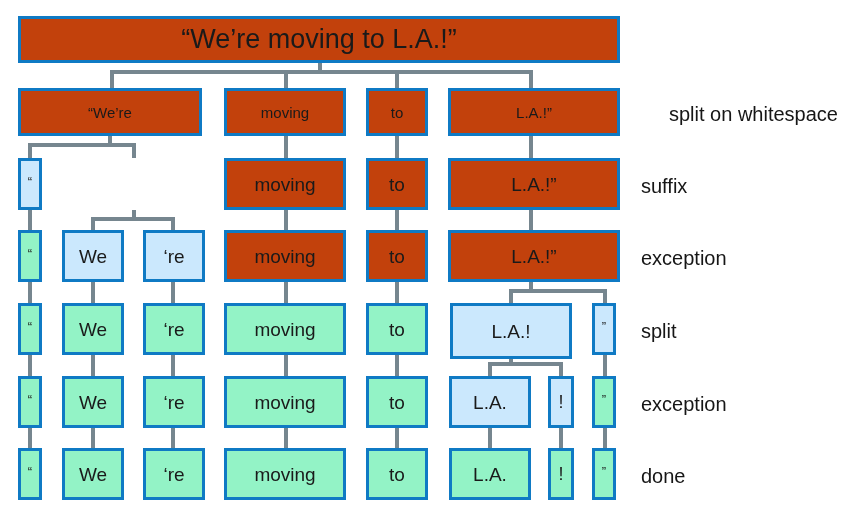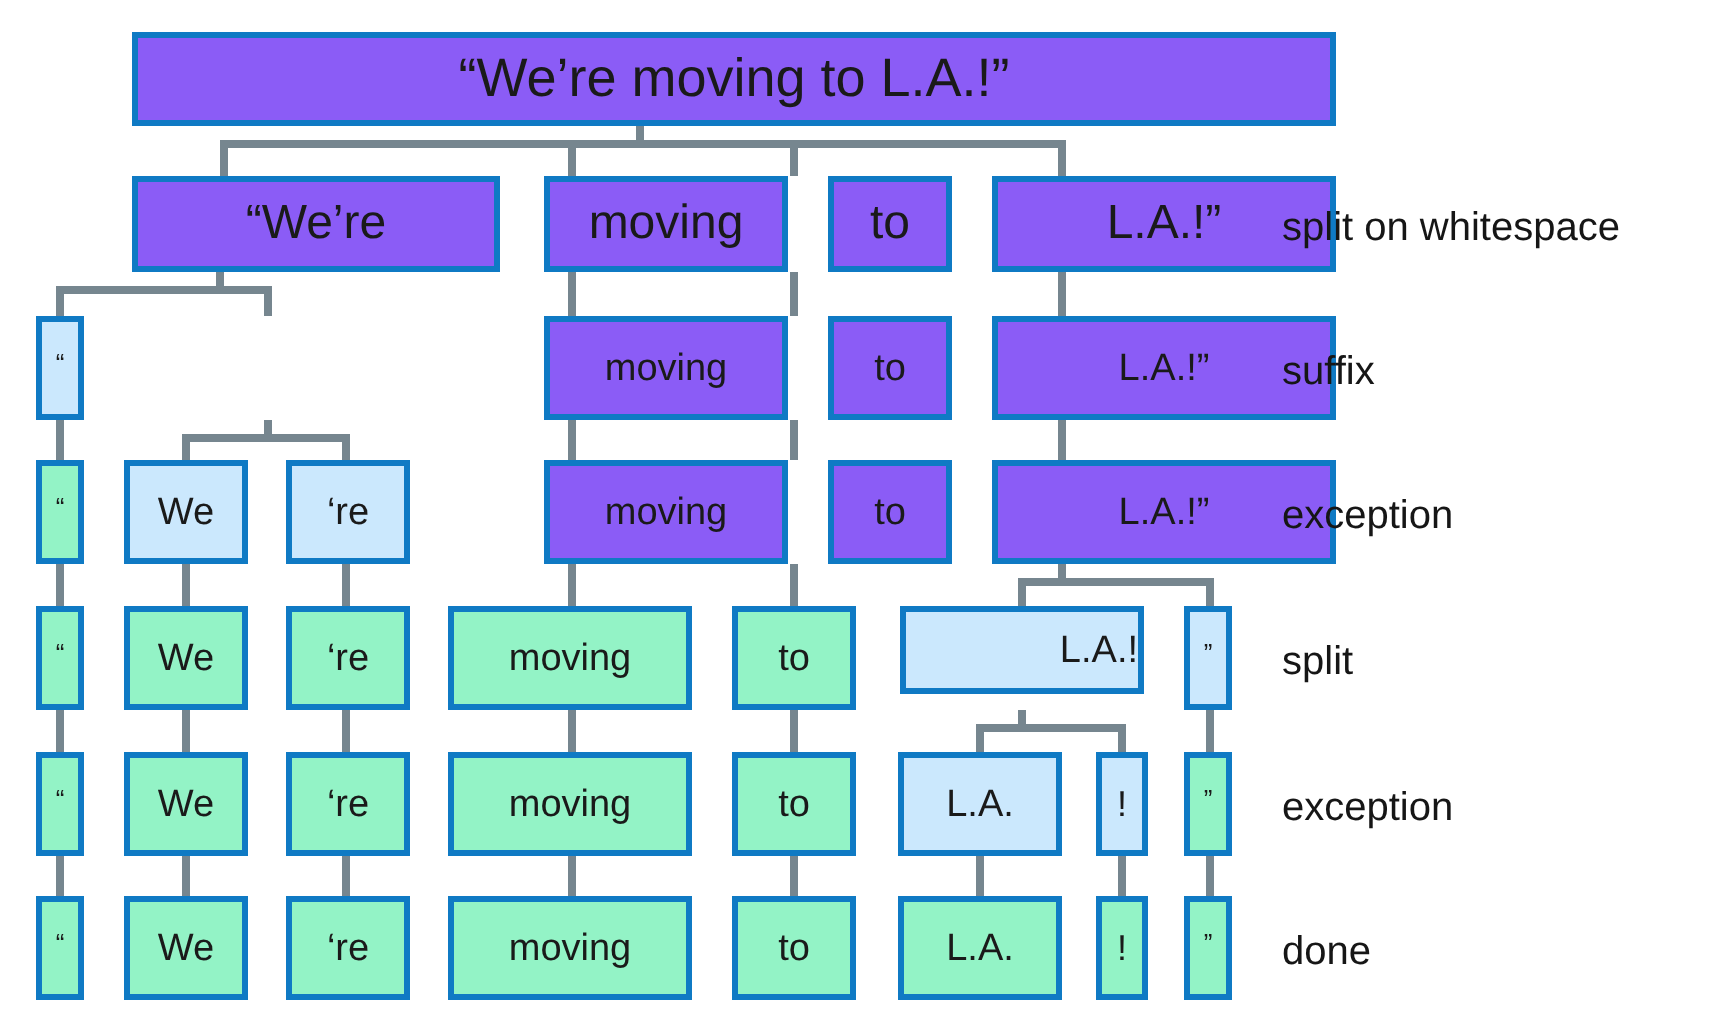--- a/index.html
+++ b/index.html
@@ -27,29 +27,29 @@
     background: #ffffff;
     display: flex;
     align-items: center;
     justify-content: center;
     color: #1a1a1a;
     line-height: 1;
     z-index: 3;
   }
   .box.blue  { background: #cbe8fd; }
   .box.green { background: #93f3c6; }
-  .box.white { background: #8b5cf6; margin-left: 48px; }
+  .box.white { background: #c2410c; }
 
   .box .txt {
     display: block;
     text-align: center;
     white-space: nowrap;
   }
   .row-title .txt { font-size: 27px; }
-  .row-r2 .txt    { font-size: 24px; }
+  .row-r2 .txt    { font-size: 15px; }
   .row-std .txt   { font-size: 19px; }
   .quote .txt     { font-size: 13px; position: relative; top: -3px; }
   .bang  .txt     { font-size: 18px; }
 
   
   .conn {
     position: absolute;
     background: #76868f;
     z-index: 1;
   }
@@ -139,21 +139,21 @@
   </div>
   <div class="box white row-r2" style="left:224px; top:88px; width:122px; height:48px;">
     <span class="txt">moving</span>
   </div>
   <div class="box white row-r2" style="left:366px; top:88px; width:62px; height:48px;">
     <span class="txt">to</span>
   </div>
   <div class="box white row-r2" style="left:448px; top:88px; width:172px; height:48px;">
     <span class="txt">L.A.!”</span>
   </div>
-  <div class="stage-label" style="top:104px;">split on whitespace</div>
+  <div class="stage-label" style="top:104px;margin-left:28px;">split on whitespace</div>
 
   <div class="box blue row-std quote" style="left:18px; top:158px; width:24px; height:52px;">
     <span class="txt">“</span>
   </div>
   <div class="box white row-std" style="left:224px; top:158px; width:122px; height:52px;">
     <span class="txt">moving</span>
   </div>
   <div class="box white row-std" style="left:366px; top:158px; width:62px; height:52px;">
     <span class="txt">to</span>
   </div>
@@ -190,21 +190,21 @@
   </div>
   <div class="box green row-std" style="left:143px; top:303px; width:62px; height:52px;">
     <span class="txt">‘re</span>
   </div>
   <div class="box green row-std" style="left:224px; top:303px; width:122px; height:52px;">
     <span class="txt">moving</span>
   </div>
   <div class="box green row-std" style="left:366px; top:303px; width:62px; height:52px;">
     <span class="txt">to</span>
   </div>
-  <div class="box blue row-std" style="left:450px; top:303px; width:122px; height:44px;justify-content:flex-end;">
+  <div class="box blue row-std" style="left:450px; top:303px; width:122px; height:56px;">
     <span class="txt">L.A.!</span>
   </div>
   <div class="box blue row-std quote" style="left:592px; top:303px; width:24px; height:52px;">
     <span class="txt">”</span>
   </div>
   <div class="stage-label" style="top:321px;">split</div>
 
   <div class="box green row-std quote" style="left:18px; top:376px; width:24px; height:52px;">
     <span class="txt">“</span>
   </div>

